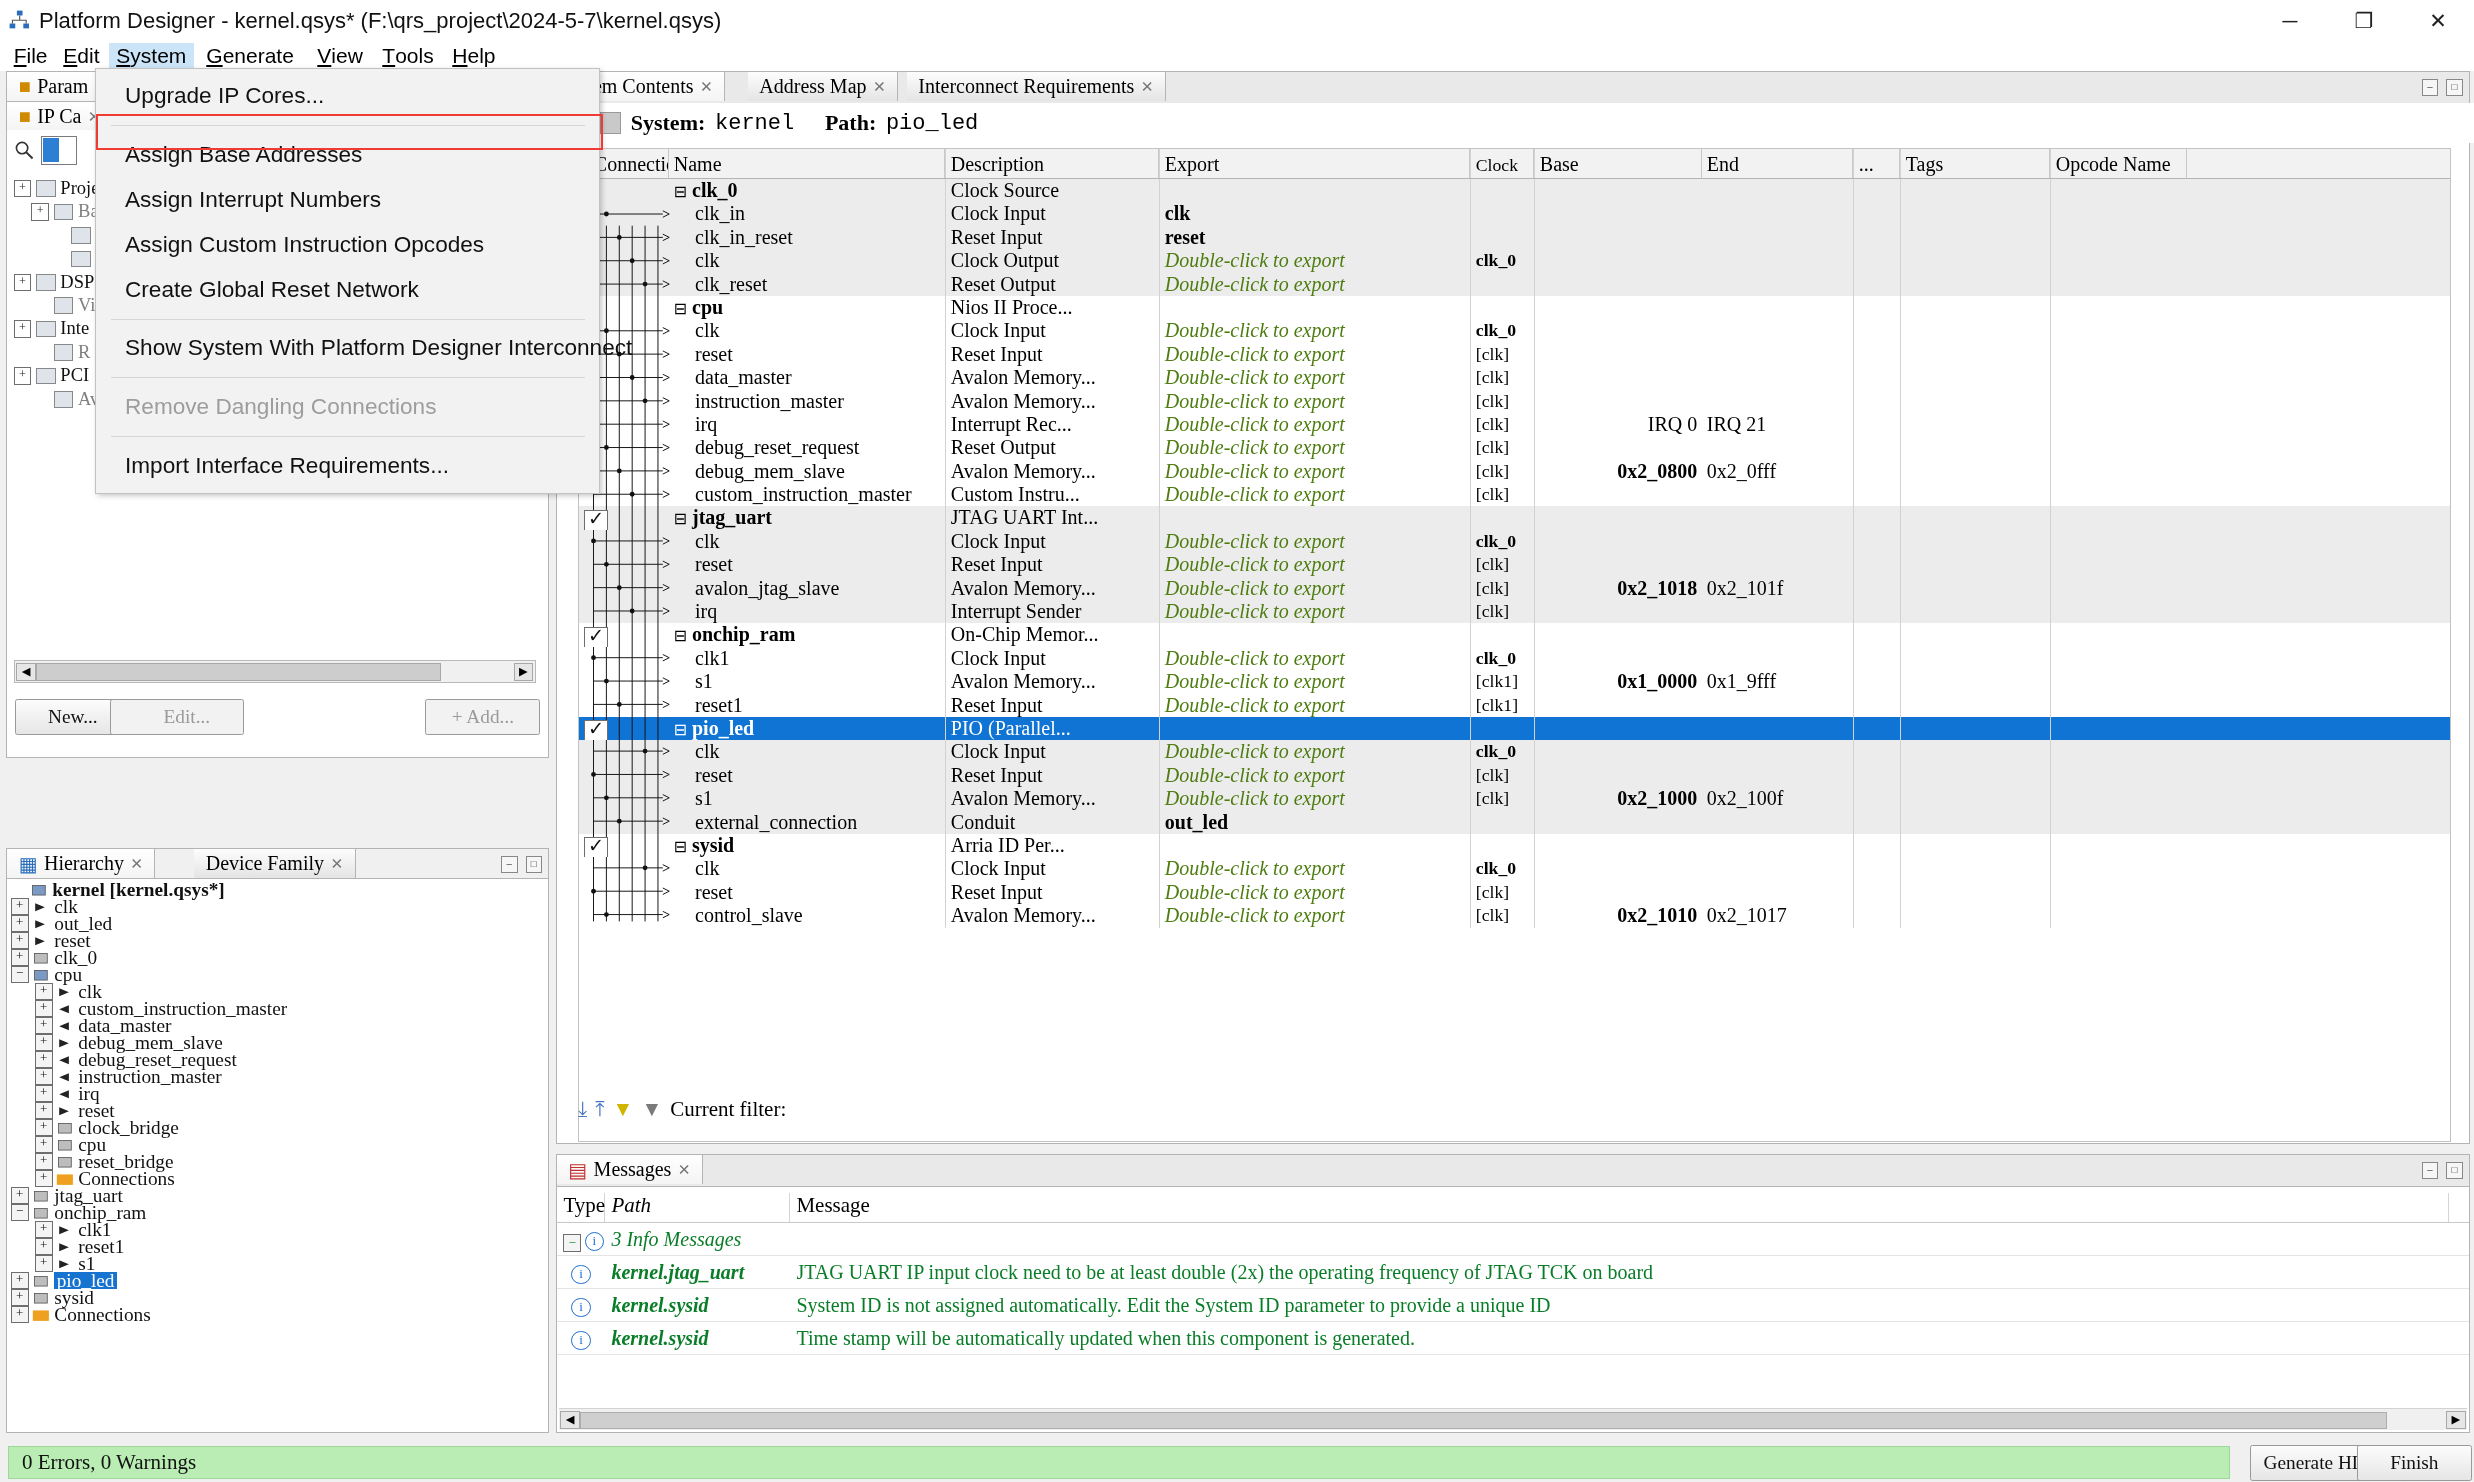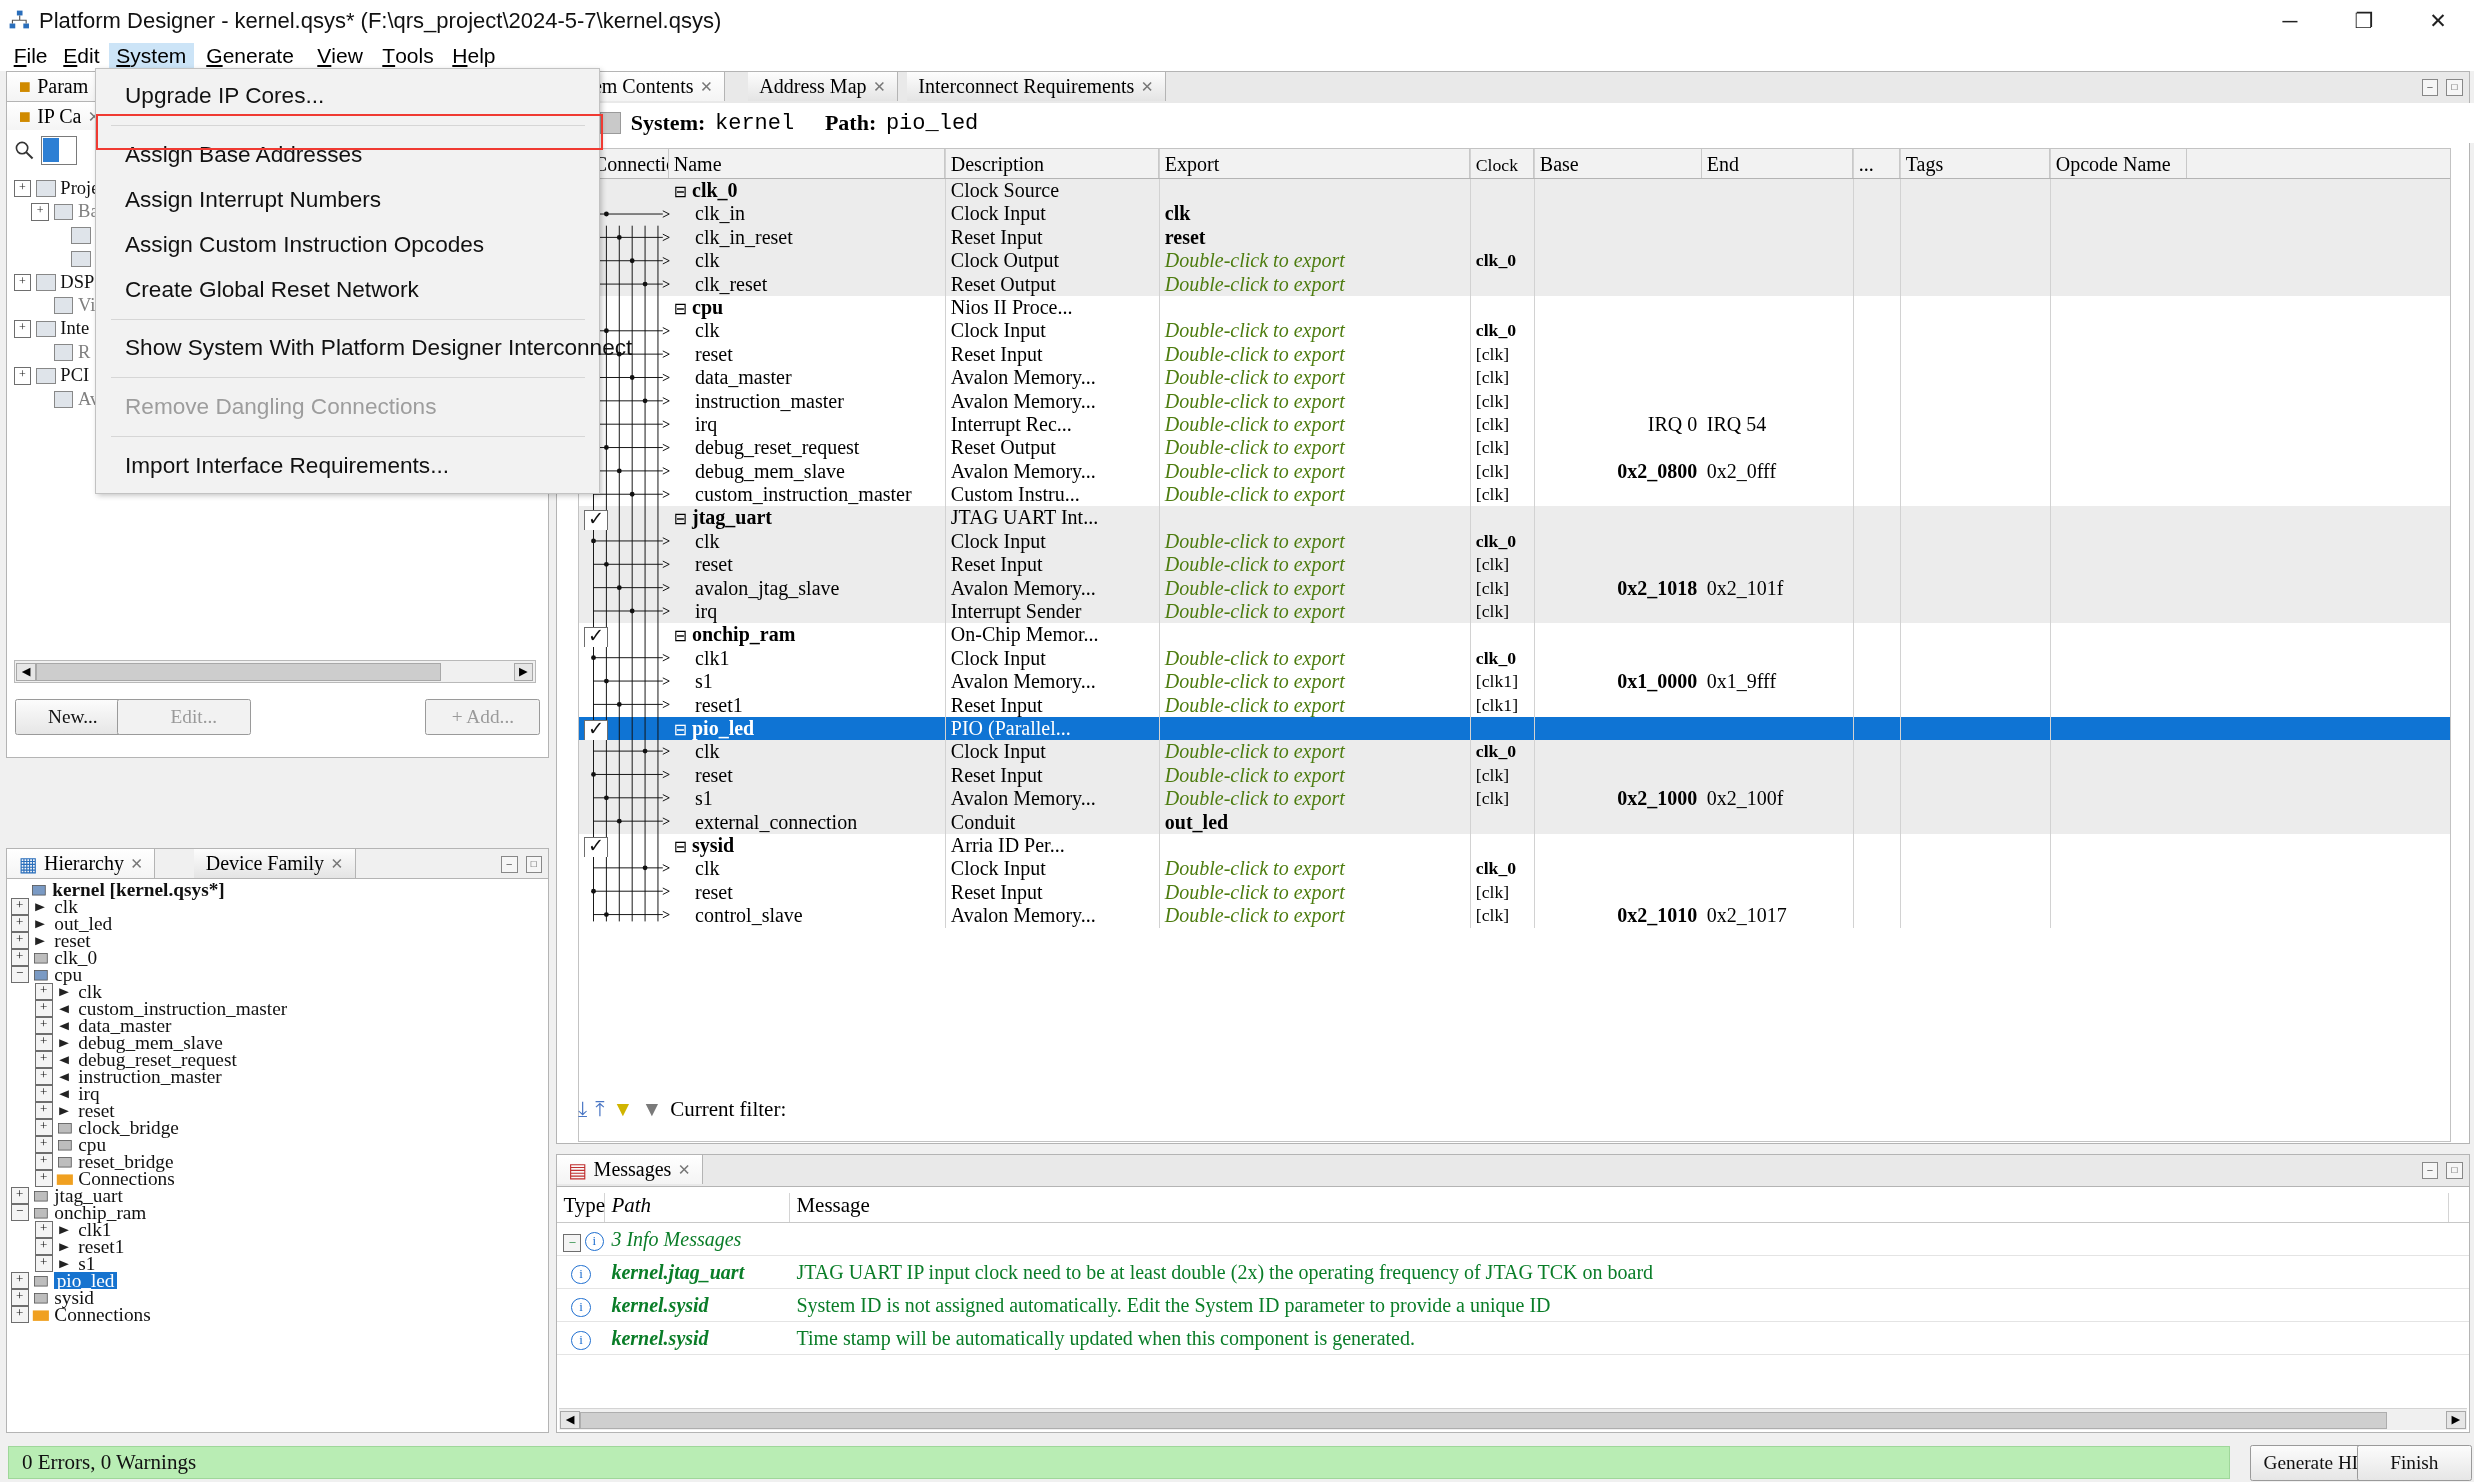--- a/index.html
+++ b/index.html
@@ -260,21 +260,21 @@
           </div>
 
         <div id="ipcatScroll">
           <div class="sbarrow" style="left:1.6px;">◀</div>
           <div class="thumb"></div>
           <div class="sbarrow" style="right:1.6px;">▶</div>
         </div>
 
         <div id="ipcatBtns">
           <span class="btn" style="position:absolute;left:0;">New...</span>
-          <span class="btn dis" style="position:absolute;left:102px;padding-left:32px;">Edit...</span>
+          <span class="btn dis" style="position:absolute;left:95px;padding-left:32px;">Edit...</span>
           <span class="btn dis" style="position:absolute;right:0;">+ Add...</span>
         </div>
       </div>
     </div>
 
     <div id="hierPanel">
       <div id="hierTabs">
         <div class="tabchip act" style="left:0;">
           <span style="color:#2a6ebb;">▦</span>
           <span>Hierarchy</span>
@@ -742,21 +742,21 @@
               <div class="c-tags"></div>
               <div class="c-op"></div>
             </div>
             <div class="trow">
               <div class="c-conn"></div>
               <div class="c-name" style="padding-left: 26px;"><span>irq</span></div>
               <div class="c-desc">Interrupt Rec...</div>
               <div class="c-exp ph">Double-click to export</div>
               <div class="c-clk">[clk]</div>
               <div class="c-base" style="text-align: right;">IRQ 0</div>
-              <div class="c-end">IRQ 54</div>
+              <div class="c-end">IRQ 21</div>
               <div class="c-irq"></div>
               <div class="c-tags"></div>
               <div class="c-op"></div>
             </div>
             <div class="trow">
               <div class="c-conn"></div>
               <div class="c-name" style="padding-left: 26px;"><span>debug_reset_request</span></div>
               <div class="c-desc">Reset Output</div>
               <div class="c-exp ph">Double-click to export</div>
               <div class="c-clk">[clk]</div>

